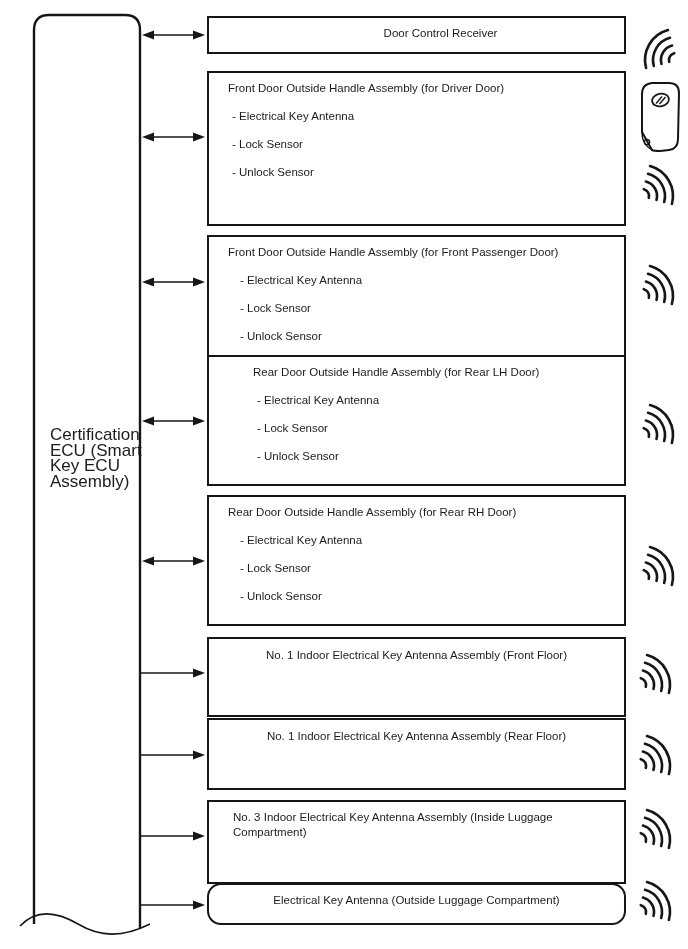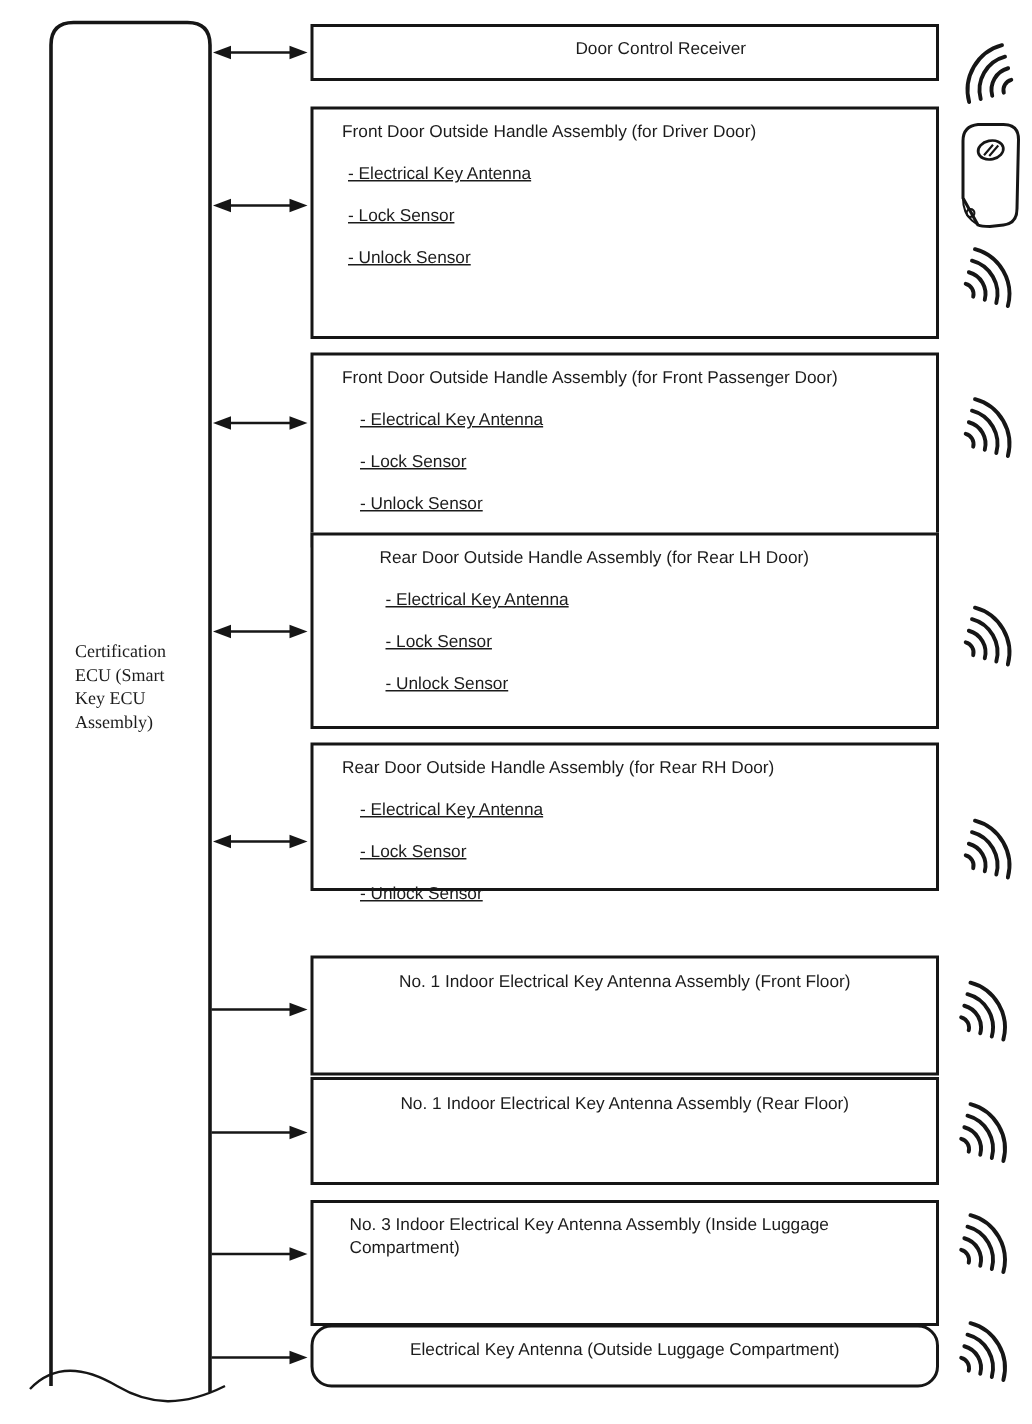--- a/index.html
+++ b/index.html
@@ -10,31 +10,31 @@
   }
   .overlay{position:absolute;left:0;top:0;pointer-events:none;}
   .box{
     position:absolute;left:207px;width:419px;box-sizing:border-box;
     border:2px solid #161616;background:#ffffff;
   }
   .b1{top:16px;height:38px;text-align:center;padding-top:9px;padding-left:48px;}
   .b2{top:71px;height:155px;}
   .b3{top:235px;height:130px;}
   .b4{top:355px;height:131px;padding-left:25px;}
-  .b5{top:495px;height:99px;}
+  .b5{top:495px;height:131px;}
   .b6{top:637px;height:80px;text-align:center;padding-top:10px;}
   .b7{top:718px;height:72px;text-align:center;padding-top:10px;}
   .b8{top:800px;height:84px;padding:8px 26px 0 24px;}
   .b9{top:883px;height:42px;text-align:center;padding-top:9px;border-radius:14px;}
   .bx-title{padding:9px 0 0 19px;line-height:13px;}
   .b8 .bx-title, .b1 .bx-title, .b6 .bx-title, .b7 .bx-title, .b9 .bx-title{padding:0;}
-  .bx-item{padding-left:23px;margin-top:15px;line-height:13px;text-decoration:underline;}
+  .bx-item{padding-left:23px;margin-top:15px;line-height:13px;}
   .ecu-label{
     position:absolute;left:50px;top:427px;width:96px;
-    white-space:pre-line;line-height:15.5px;font-size:12px;font-family:Liberation Serif, serif;
+    white-space:pre-line;line-height:15.5px;font-size:17px;
   }
   .icon{position:absolute;}
   .stroke{stroke:#161616;fill:none;}
 </style>
 </head>
 <body>
 
 <div class="stage">
 
   <svg class="overlay" width="688" height="949" viewBox="0 0 688 949">

